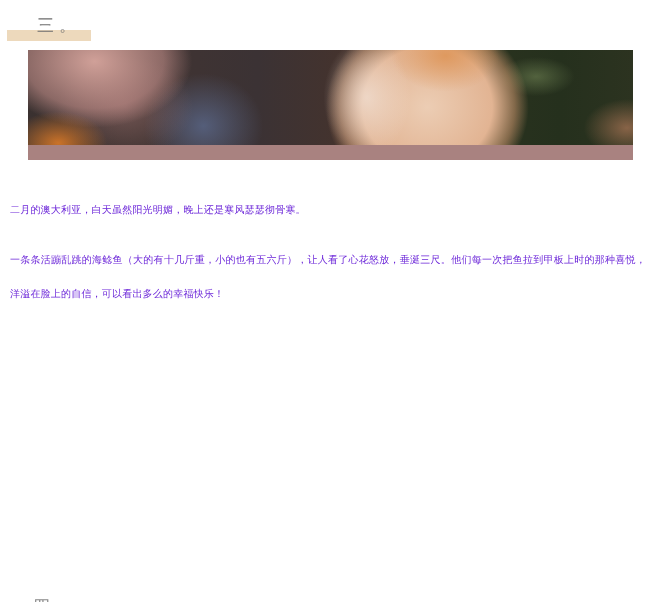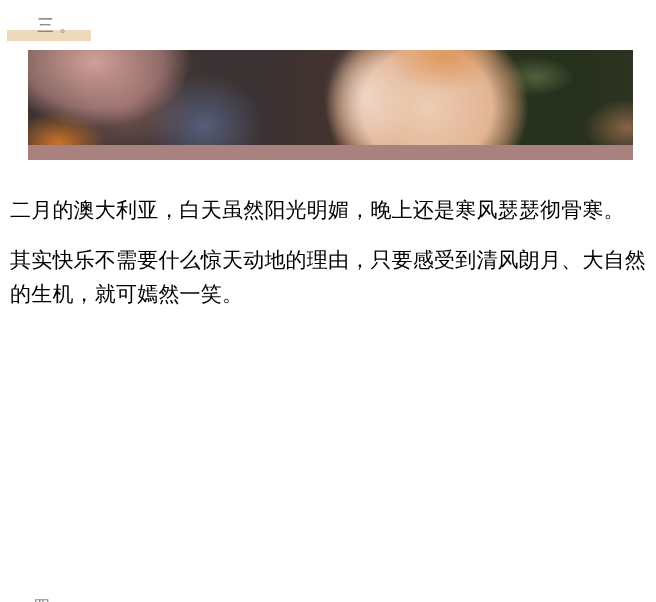--- a/index.html
+++ b/index.html
@@ -70,40 +70,40 @@
   }
   .content {
     position: absolute;
     left: 10px;
     top: 160px;
     width: 636px;
     padding-top: 33px;
   }
   .content p {
     margin: 0 0 16px 0;
-    font-size: 21px;
+    font-size: 10px;
     line-height: 34px;
-    color: #000000;
+    color: #6d28d9;
     text-align: justify;
     letter-spacing: 0.2px;
   }
 </style>
 </head>
 <body>
 
 <div class="page">
 
   <span class="hl"></span>
 
   <h3 class="sec">三。</h3>
 
   <div class="photo"></div>
 
   <div class="photo-bar"></div>
 
   <div class="content">
     <p>二月的澳大利亚，白天虽然阳光明媚，晚上还是寒风瑟瑟彻骨寒。</p>
-    <p>其实快乐不需要什么惊天动地的理由，只要感受到清风朗月、大自然的生机，就可嫣然一笑。</p>
+    <p>一条条活蹦乱跳的海鲶鱼（大的有十几斤重，小的也有五六斤），让人看了心花怒放，垂涎三尺。他们每一次把鱼拉到甲板上时的那种喜悦，洋溢在脸上的自信，可以看出多么的幸福快乐！</p>
   </div>
 
   <h3 class="sec next">四</h3>
 
 </div>
 
 </body></html>

